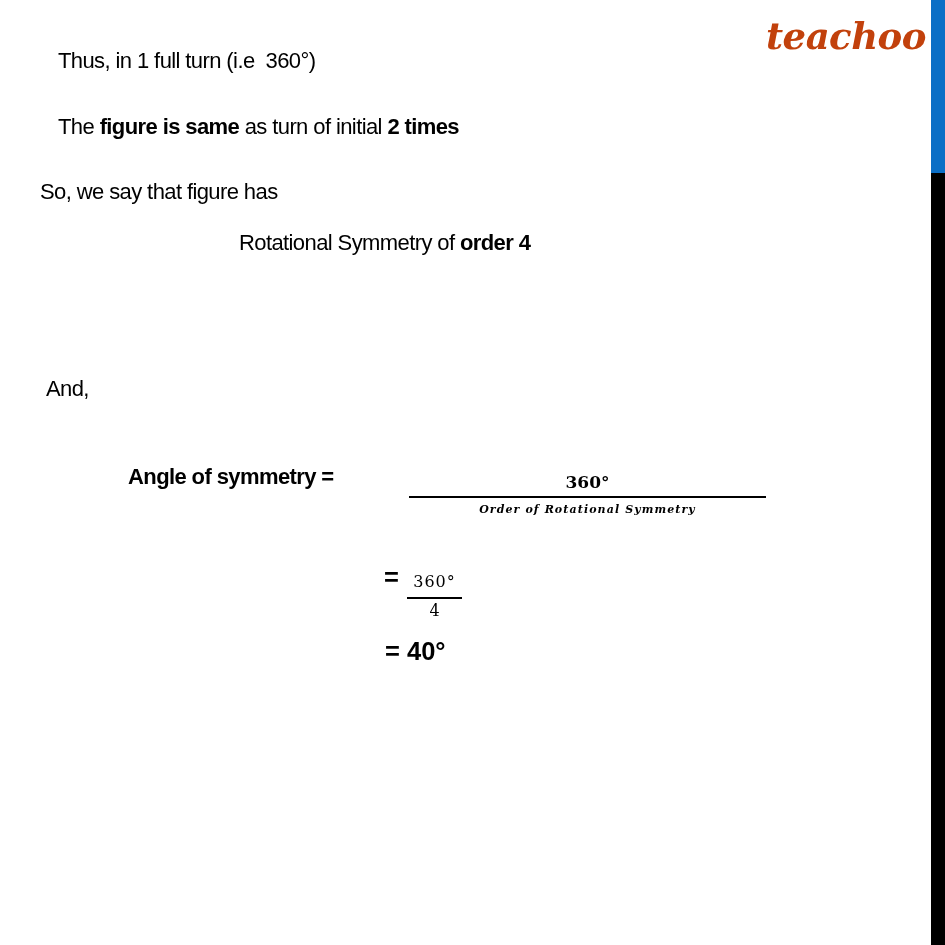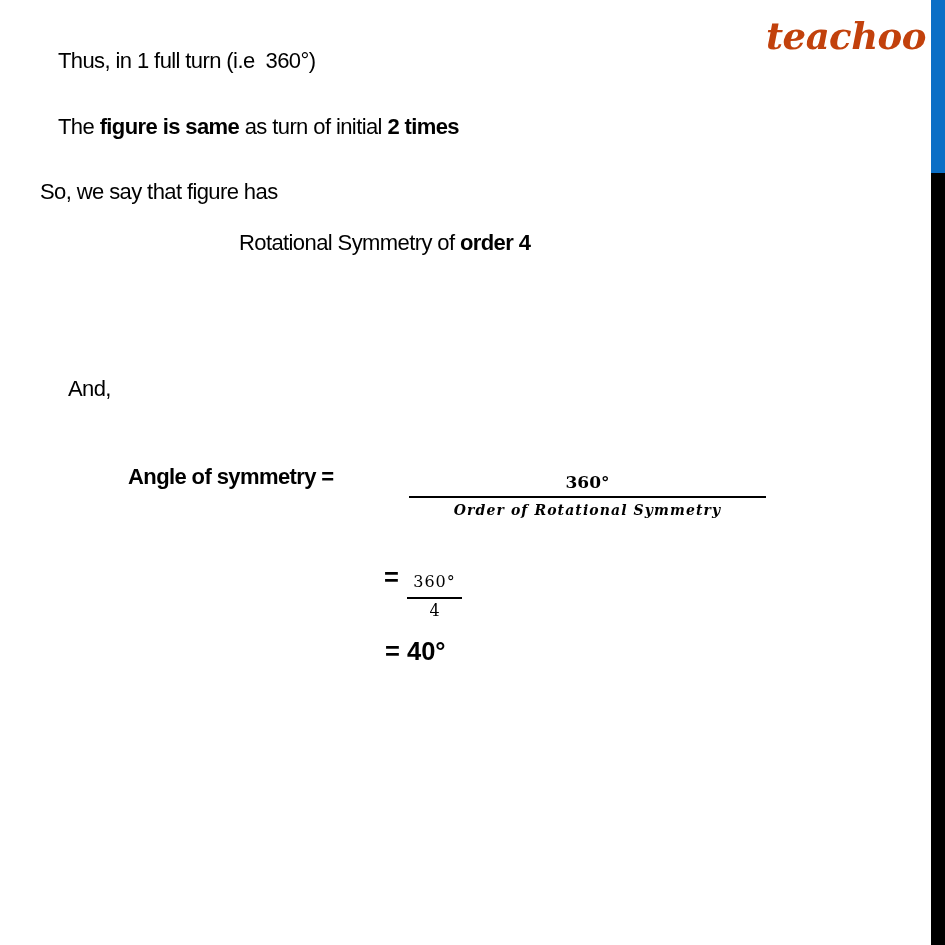--- a/index.html
+++ b/index.html
@@ -18,21 +18,21 @@
     font-family: "DejaVu Serif", serif; font-style: italic; font-weight: bold;
     font-size: 37px; letter-spacing: -0.5px; color: #c2410c;
   }
   .strip-blue { position: absolute; left: 931px; top: 0; width: 14px; height: 173px; background: #0b6fc6; }
   .strip-black { position: absolute; left: 931px; top: 173px; width: 14px; height: 772px; background: #000; }
   .frac { position: absolute; text-align: center; margin-top: 21px; }
   .frac .num, .frac .den { display: block; font-family: "DejaVu Serif", serif; }
   .frac .bar { display: block; border-top: 2px solid #000; }
   .f1 { left: 409px; top: 449px; width: 357px; }
   .f1 .num { font-weight: bold; font-size: 17px; line-height: 24px; height: 26px; }
-  .f1 .den { font-weight: bold; font-style: italic; font-size: 14px; line-height: 24px; letter-spacing: 1.1px; }
+  .f1 .den { font-weight: bold; font-style: italic; font-size: 11px; line-height: 24px; letter-spacing: 1.1px; }
   .f2 { left: 407px; top: 550px; width: 55px; }
   .f2 .num { font-size: 16px; line-height: 22px; height: 26px; letter-spacing: 1px; }
   .f2 .den { font-size: 16px; line-height: 24px; }
   .eq { position: absolute; font-size: 25.5px; line-height: 30px; font-weight: bold; }
 </style>
 </head>
 <body>
 
 <div class="strip-blue"></div>
 <div class="strip-black"></div>
@@ -40,21 +40,21 @@
 <div class="logo">teachoo</div>
 
 <p class="line" style="left:58px; top:46px;">Thus, in 1 full turn (i.e  360°)</p>
 
 <p class="line" style="left:58px; top:112px;"><span>The </span><b>figure is same</b><span> as turn of initial </span><b>2 times</b></p>
 
 <p class="line" style="left:40px; top:177px;text-align:right;">So, we say that figure has</p>
 
 <p class="line" style="left:199px; top:228px;margin-left:40px;"><span>Rotational Symmetry of </span><b>order 4</b></p>
 
-<p class="line" style="left:68px; top:374px;">And,</p>
+<p class="line" style="left:46px; top:374px;">And,</p>
 
 <p class="line" style="left:128px; top:462px; font-weight:bold;text-align:center;">Angle of symmetry =</p>
 
 <div class="frac f1">
   <span class="num">360°</span>
   <span class="bar"></span>
   <span class="den">Order of Rotational Symmetry</span>
 </div>
 
 <div class="eq" style="left:384px; top:562px;">=</div>

